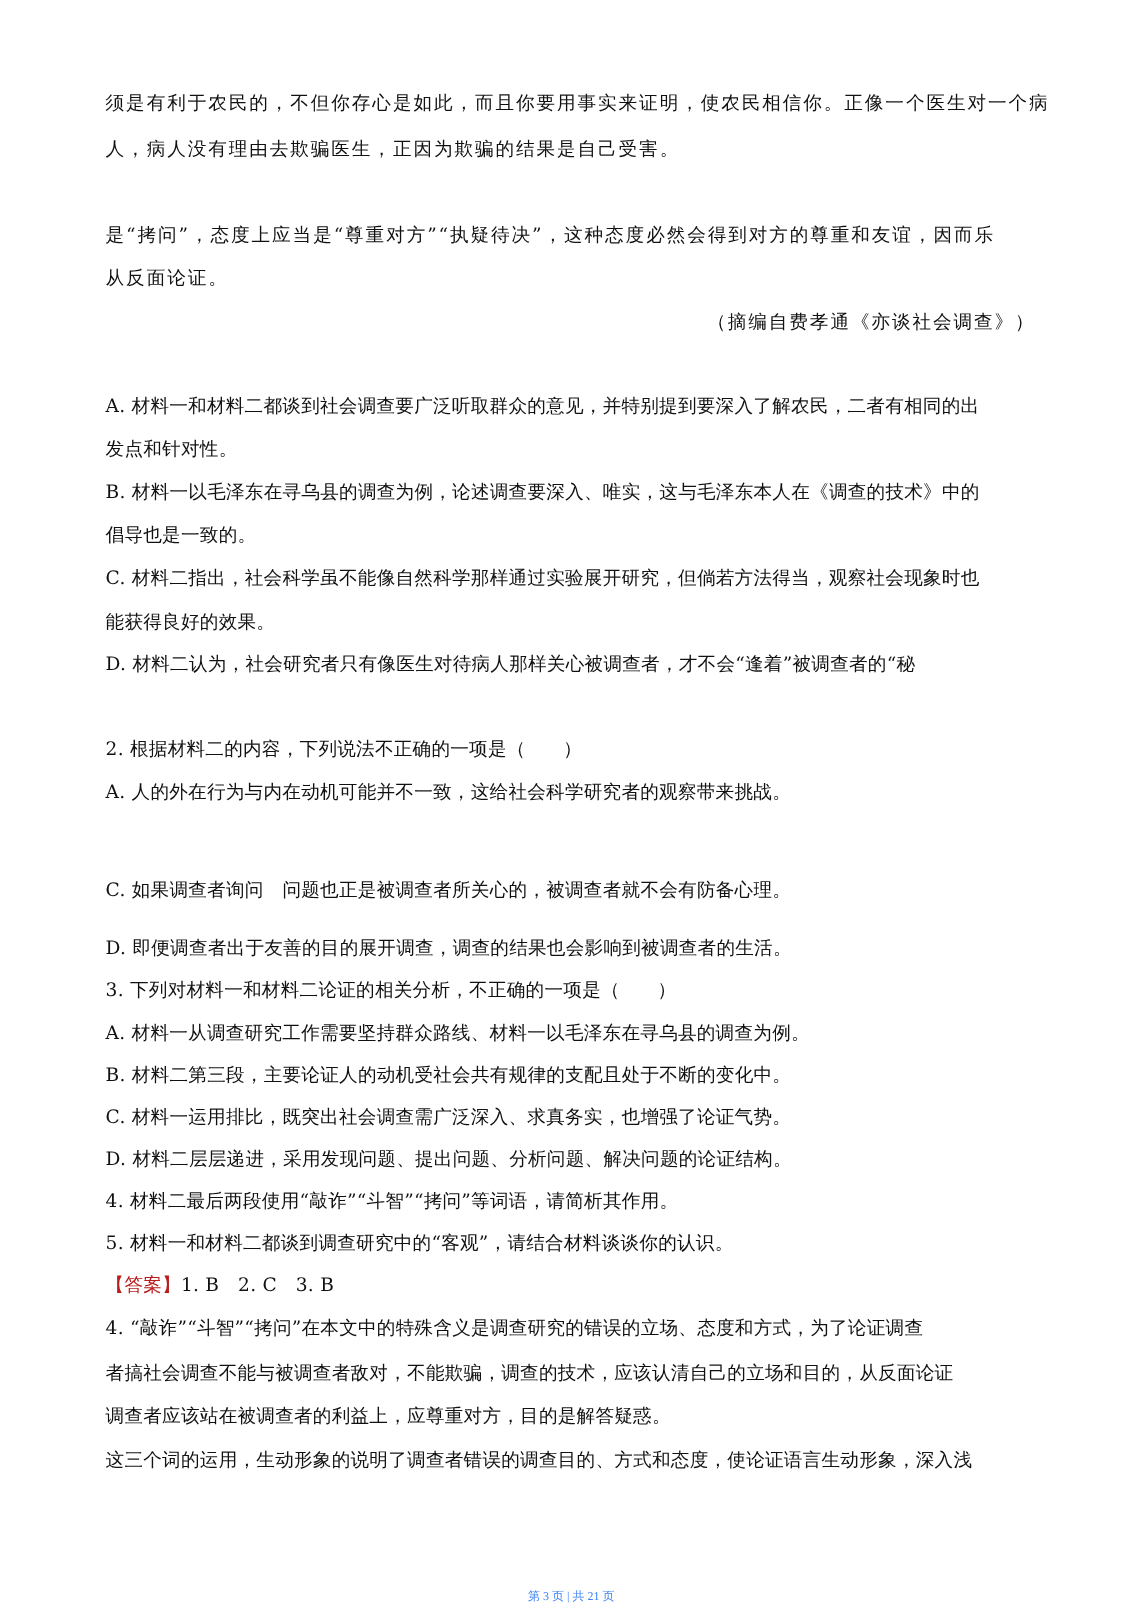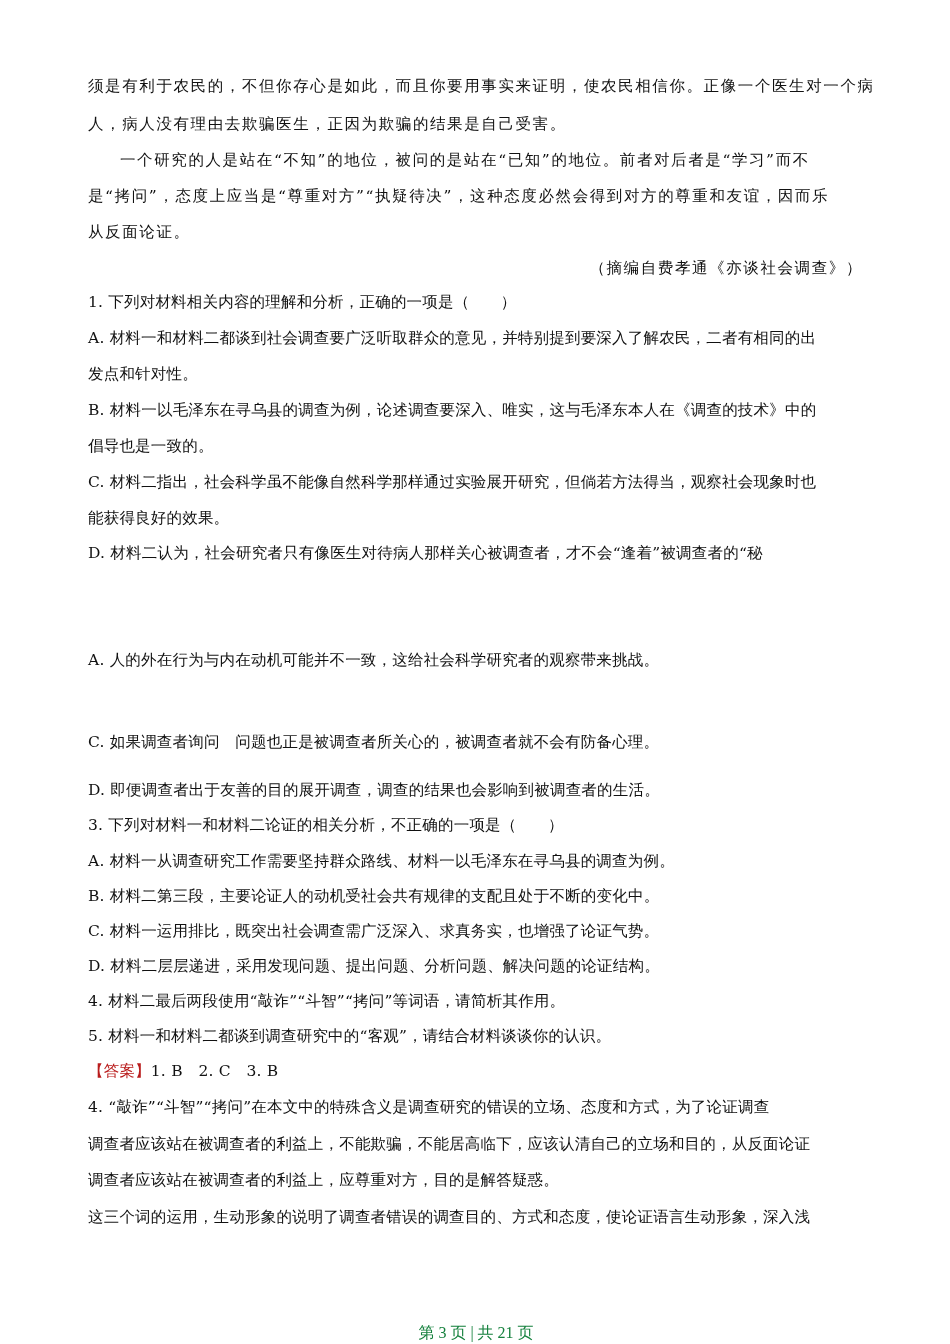--- a/index.html
+++ b/index.html
@@ -13,59 +13,58 @@
       position: absolute; left: 87px; width: 776px;
       font-size: 15.5px; line-height: 20px; white-space: nowrap;
       letter-spacing: 0.2px;
     }
     .kai { font-family: "DejaVu Serif", "Liberation Serif", serif; letter-spacing: 1.6px; }
     .indent { left: 119px; width: 744px; }
     .right { left: auto; right: 88px; text-align: right; width: auto; }
     .answer-label { color: #b91c1c; }
     .footer {
       position: absolute; top: 1323px; left: 0; width: 950px; text-align: center;
-      font-size: 16px; color: #15803d; font-family: "Liberation Serif", serif;
+      font-size: 10px; color: #3b82f6; font-family: "Liberation Serif", serif;
     }
   </style>
 </head>
 <body>
 
 <div class="page">
 
   <div class="line kai" style="top:76px">须是有利于农民的，不但你存心是如此，而且你要用事实来证明，使农民相信你。正像一个医生对一个病</div>
   <div class="line kai" style="top:114px">人，病人没有理由去欺骗医生，正因为欺骗的结果是自己受害。</div>
-  <div class="line kai indent" style="top:150px">一个研究的人是站在“不知”的地位，被问的是站在“已知”的地位。前者对后者是“学习”而不</div>
   <div class="line kai" style="top:186px">是“拷问”，态度上应当是“尊重对方”“执疑待决”，这种态度必然会得到对方的尊重和友谊，因而乐</div>
   <div class="line kai" style="top:222px">从反面论证。</div>
   <div class="line kai right" style="top:258px">（摘编自费孝通《亦谈社会调查》）</div>
 
-  <div class="line" style="top:292px">1. 下列对材料相关内容的理解和分析，正确的一项是（　　）</div>
   <div class="line" style="top:328px">A. 材料一和材料二都谈到社会调查要广泛听取群众的意见，并特别提到要深入了解农民，二者有相同的出</div>
   <div class="line" style="top:364px">发点和针对性。</div>
   <div class="line" style="top:400px">B. 材料一以毛泽东在寻乌县的调查为例，论述调查要深入、唯实，这与毛泽东本人在《调查的技术》中的</div>
   <div class="line" style="top:436px">倡导也是一致的。</div>
   <div class="line" style="top:472px">C. 材料二指出，社会科学虽不能像自然科学那样通过实验展开研究，但倘若方法得当，观察社会现象时也</div>
   <div class="line" style="top:508px">能获得良好的效果。</div>
   <div class="line" style="top:543px">D. 材料二认为，社会研究者只有像医生对待病人那样关心被调查者，才不会“逢着”被调查者的“秘</div>
 
+  <div class="line" style="top:614px">2. 根据材料二的内容，下列说法不正确的一项是（　　）</div>
   <div class="line" style="top:650px">A. 人的外在行为与内在动机可能并不一致，这给社会科学研究者的观察带来挑战。</div>
   <div class="line" style="top:732px">C. 如果调查者询问　问题也正是被调查者所关心的，被调查者就不会有防备心理。</div>
   <div class="line" style="top:780px">D. 即便调查者出于友善的目的展开调查，调查的结果也会影响到被调查者的生活。</div>
 
   <div class="line" style="top:815px">3. 下列对材料一和材料二论证的相关分析，不正确的一项是（　　）</div>
   <div class="line" style="top:851px">A. 材料一从调查研究工作需要坚持群众路线、材料一以毛泽东在寻乌县的调查为例。</div>
   <div class="line" style="top:886px">B. 材料二第三段，主要论证人的动机受社会共有规律的支配且处于不断的变化中。</div>
   <div class="line" style="top:921px">C. 材料一运用排比，既突出社会调查需广泛深入、求真务实，也增强了论证气势。</div>
   <div class="line" style="top:956px">D. 材料二层层递进，采用发现问题、提出问题、分析问题、解决问题的论证结构。</div>
 
   <div class="line" style="top:991px">4. 材料二最后两段使用“敲诈”“斗智”“拷问”等词语，请简析其作用。</div>
   <div class="line" style="top:1026px">5. 材料一和材料二都谈到调查研究中的“客观”，请结合材料谈谈你的认识。</div>
 
   <div class="line" style="top:1061px">
     <span class="answer-label">【答案】</span><span>1. B　2. C　3. B</span>
   </div>
   <div class="line" style="top:1097px">4. “敲诈”“斗智”“拷问”在本文中的特殊含义是调查研究的错误的立场、态度和方式，为了论证调查</div>
-  <div class="line" style="top:1134px">调查者应该站在被调查者的利益上，不能欺骗，不能居高临下，应该认清自己的立场和目的，从反面论证</div>
+  <div class="line" style="top:1134px">者搞社会调查不能与被调查者敌对，不能欺骗，调查的技术，应该认清自己的立场和目的，从反面论证</div>
   <div class="line" style="top:1170px">调查者应该站在被调查者的利益上，应尊重对方，目的是解答疑惑。</div>
   <div class="line" style="top:1207px">这三个词的运用，生动形象的说明了调查者错误的调查目的、方式和态度，使论证语言生动形象，深入浅</div>
 
   <div class="footer">第 3 页  | 共 21 页</div>
 </div>
 
 </body></html>

